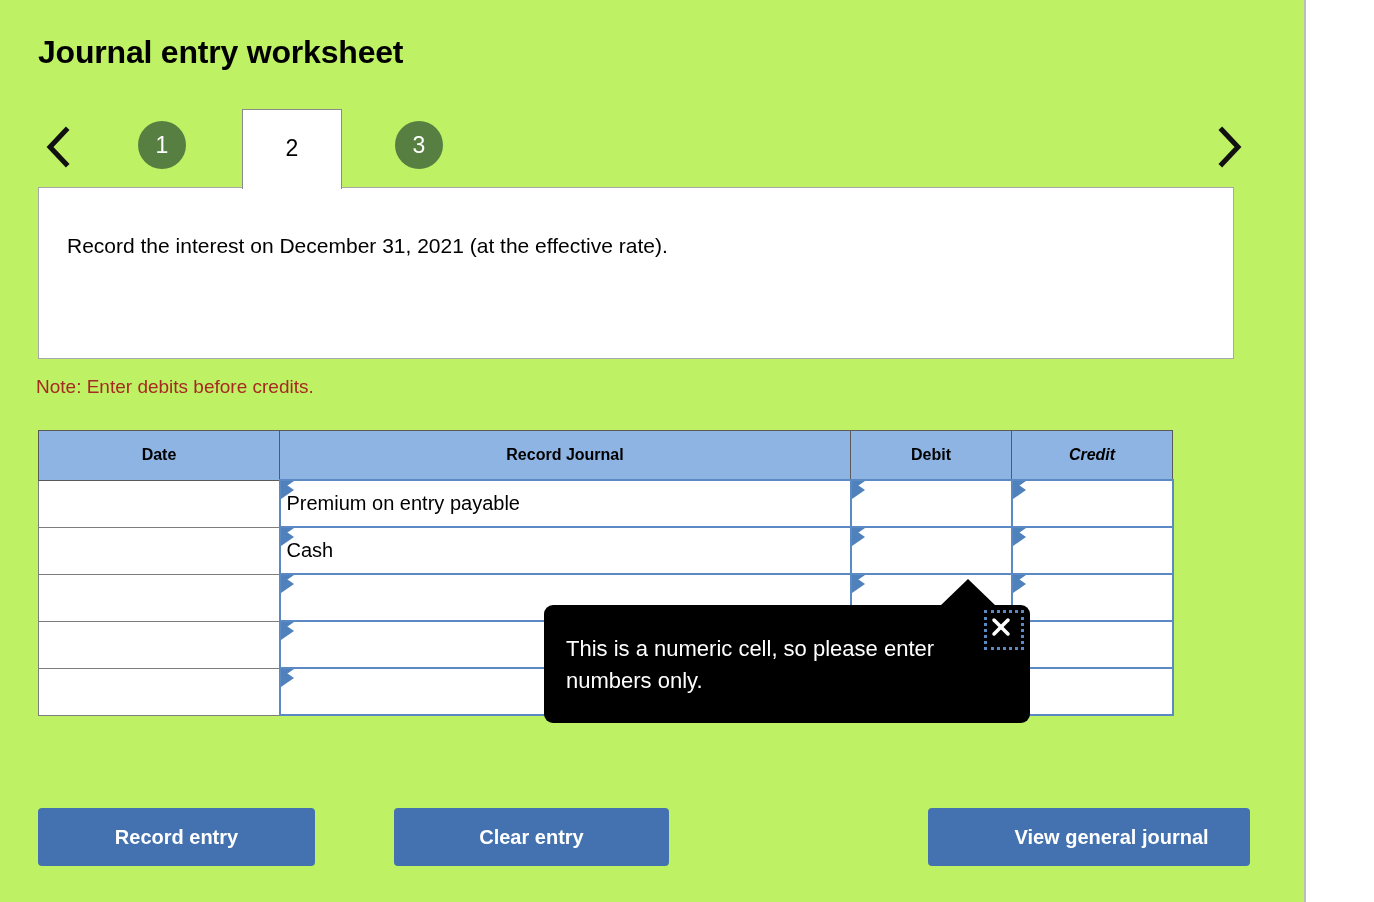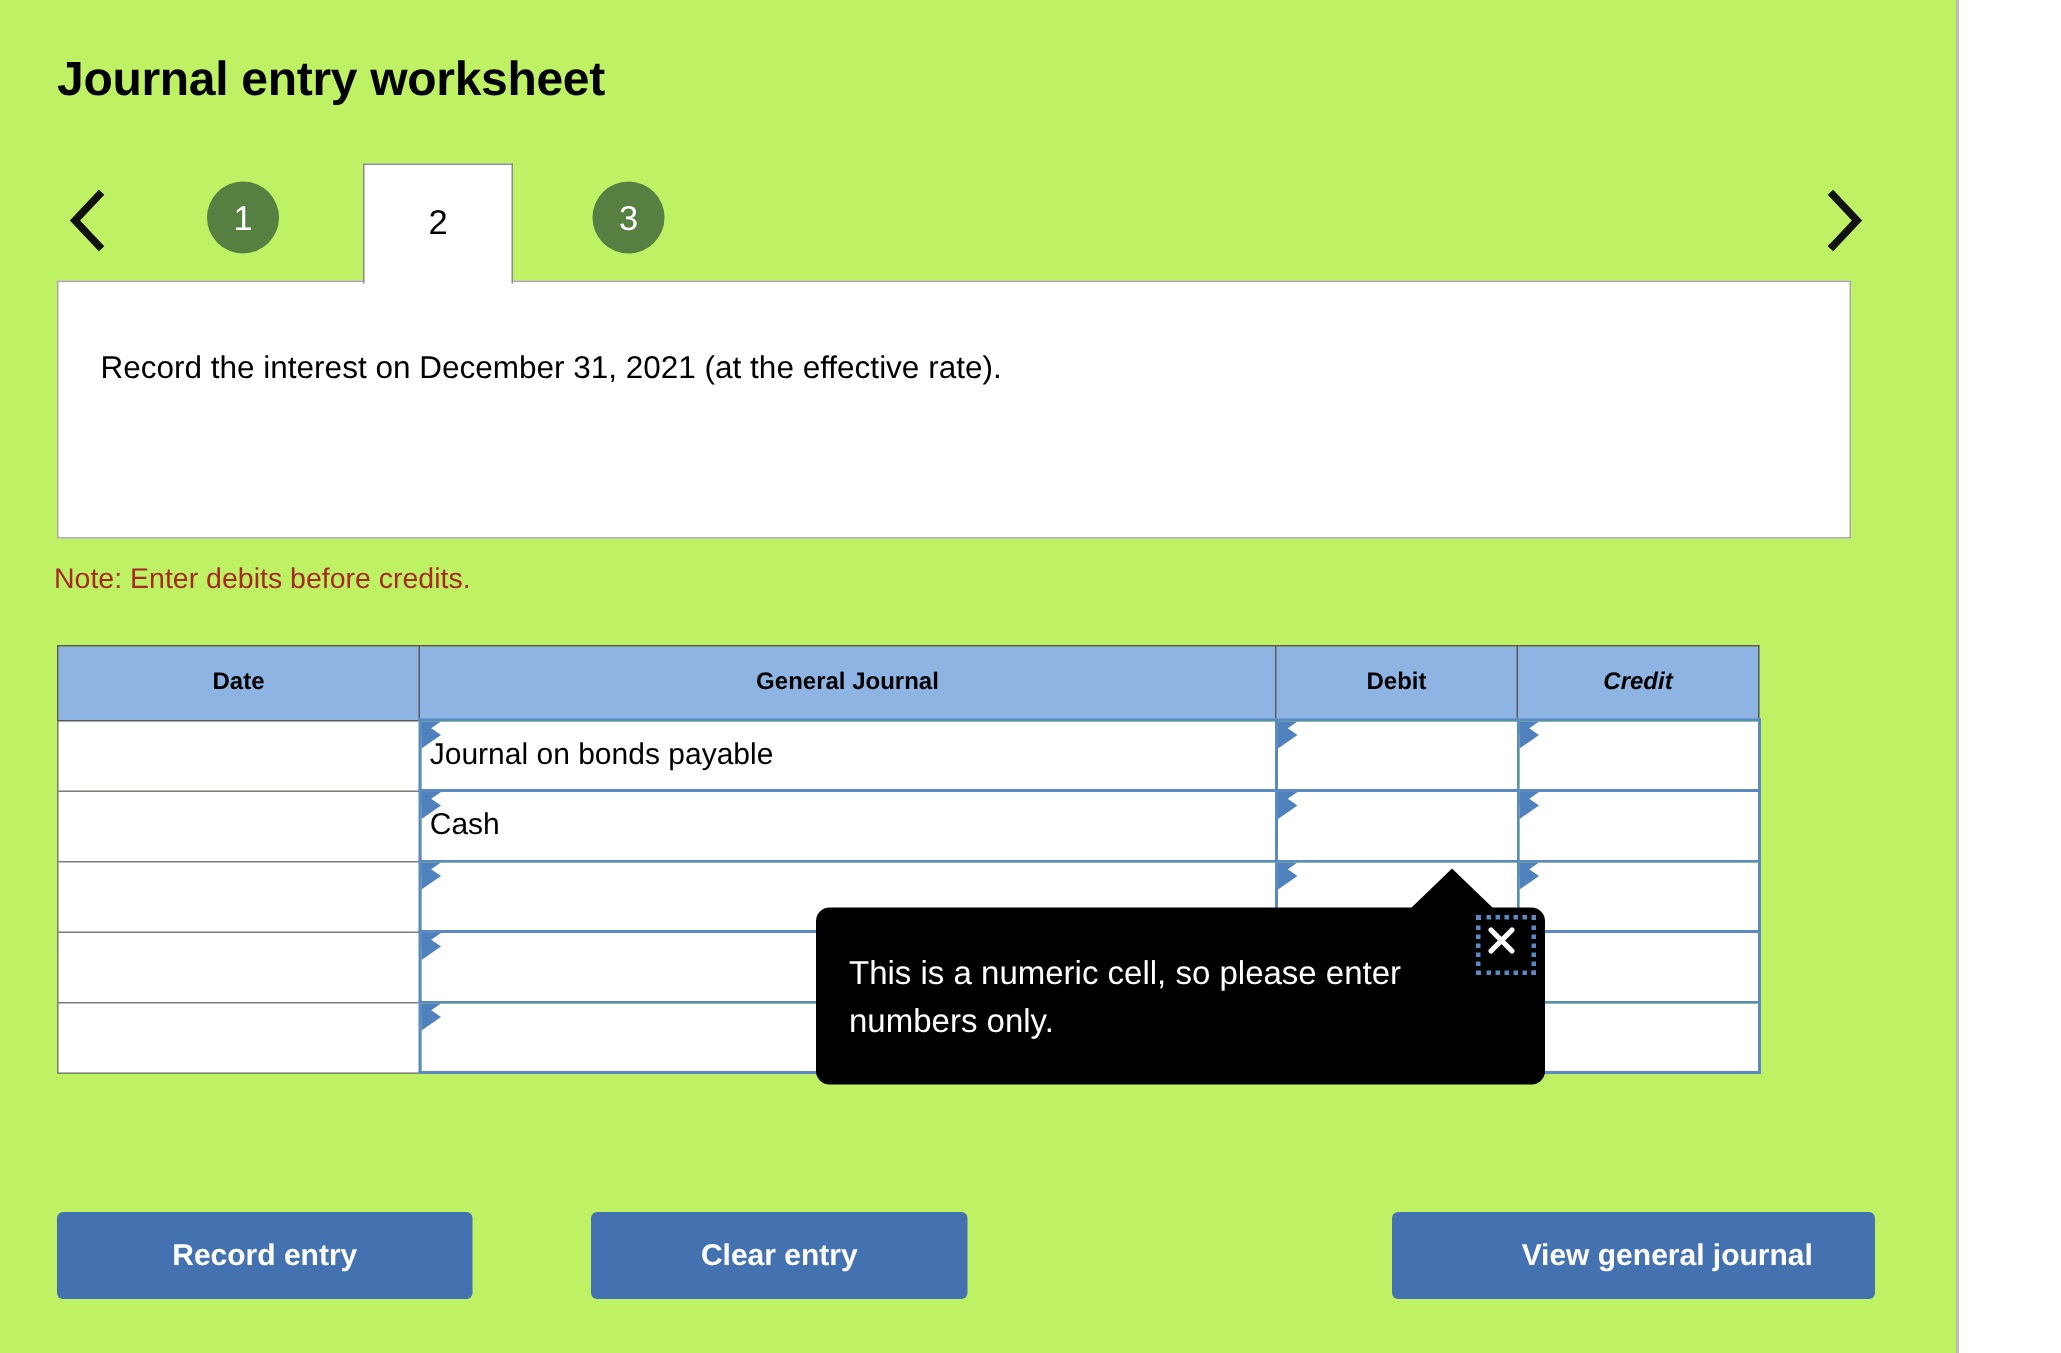--- a/index.html
+++ b/index.html
@@ -261,21 +261,21 @@
     color: #ffffff;
     border: none;
     border-radius: 4px;
     font-family: "Liberation Sans", sans-serif;
     font-size: 20px;
     font-weight: bold;
     cursor: pointer;
     padding: 0;
   }
   .btn-record { left: 38px;  top: 808px; width: 277px; }
-  .btn-clear  { left: 394px; top: 808px; width: 251px; }
+  .btn-clear  { left: 394px; top: 808px; width: 275px; }
   .btn-view   { left: 928px; top: 808px; width: 322px; padding-left: 45px; }
 </style>
 </head>
 <body>
 
 <div class="page">
   <div class="content-panel">
 
     <div class="worksheet-title">Journal entry worksheet</div>
 
@@ -302,31 +302,31 @@
     <div class="instruction-box">
       <div class="instruction-text">Record the interest on December 31, 2021 (at the effective rate).</div>
     </div>
 
     <div class="note-text">Note: Enter debits before credits.</div>
 
     <table class="journal-table">
       <thead>
         <tr>
           <th class="col-date">Date</th>
-          <th class="col-journal">General Journal</th>
+          <th class="col-journal">Record Journal</th>
           <th class="col-debit">Debit</th>
           <th class="col-credit">Credit</th>
         </tr>
       </thead>
       <tbody>
         <tr>
           <td class="date-cell"></td>
           <td class="input-cell">
             <span class="tri"></span>
-            <span class="cell-value">Journal on bonds payable</span>
+            <span class="cell-value">Premium on entry payable</span>
           </td>
           <td class="input-cell">
             <span class="tri"></span>
             <span class="cell-value"></span>
           </td>
           <td class="input-cell">
             <span class="tri"></span>
             <span class="cell-value"></span>
           </td>
         </tr>

